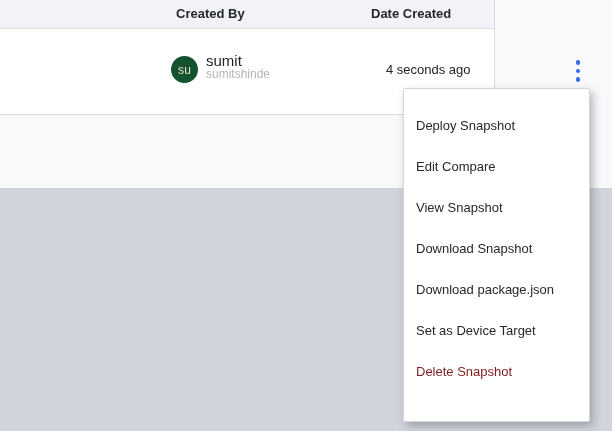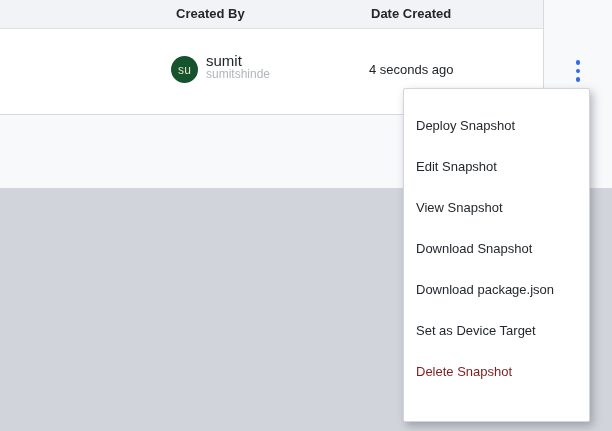--- a/index.html
+++ b/index.html
@@ -22,21 +22,21 @@
   .gray-block {
     position: absolute;
     left: 0; top: 188px;
     width: 612px; height: 243px;
     background: #d1d4da;
   }
   
   .table-card {
     position: absolute;
     left: 0; top: 0;
-    width: 544px; height: 115px;
+    width: 495px; height: 115px;
     background: #ffffff;
     border-right: 1px solid #d7dbe0;
     border-bottom: 1px solid #d7dbe0;
     border-bottom-right-radius: 8px;
     box-sizing: border-box;
     z-index: 1;
   }
   .thead {
     position: absolute;
     left: 0; top: 0;
@@ -81,21 +81,21 @@
     font-size: 15px;
     color: #212529;
     margin-bottom: 0;
   }
   .who .uname {
     font-size: 12px;
     color: #b0b6bd;
   }
   .date-cell {
     position: absolute;
-    left: 369px; top: 63px;
+    left: 386px; top: 63px;
     font-size: 13px;
     color: #212529;
     line-height: 14px;
     white-space: nowrap;
   }
   .kebab {
     position: absolute;
     left: 567px; top: 55px;
     width: 22px; height: 32px;
     background: transparent;
@@ -168,21 +168,21 @@
           <span class="dot"></span>
             <span class="dot"></span>
             <span class="dot"></span>
         </span>
       </button>
     </div>
   </div>
 
   <div class="menu">
     <div class="menu-item">Deploy Snapshot</div>
-    <div class="menu-item">Edit Snapshot</div>
+    <div class="menu-item">Edit Compare</div>
     <div class="menu-item">View Snapshot</div>
     <div class="menu-item">Download Snapshot</div>
     <div class="menu-item">Download package.json</div>
     <div class="menu-item">Set as Device Target</div>
     <div class="menu-item danger">Delete Snapshot</div>
   </div>
 
 </div>
 
 </body></html>

